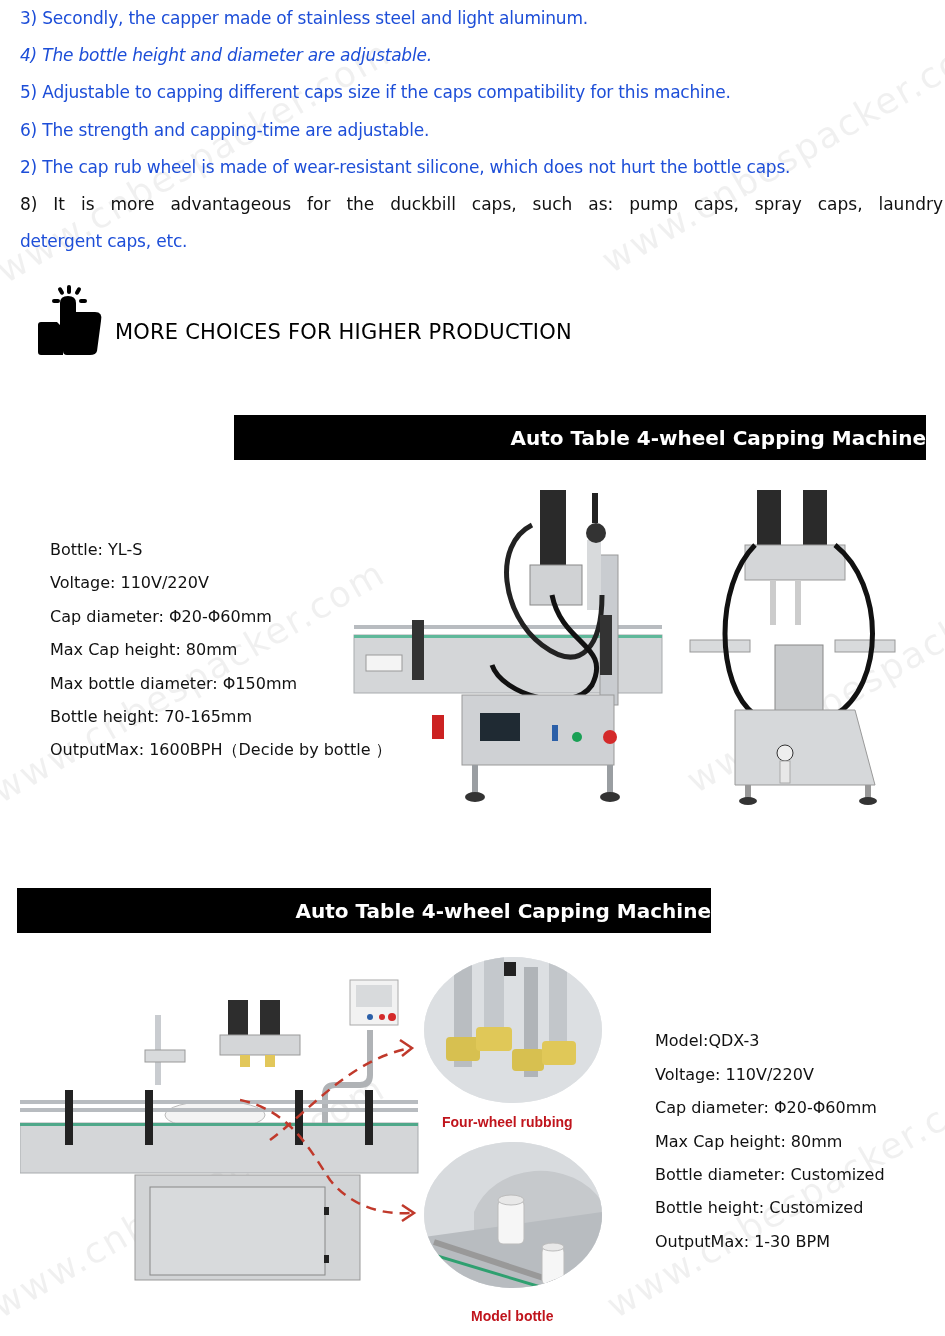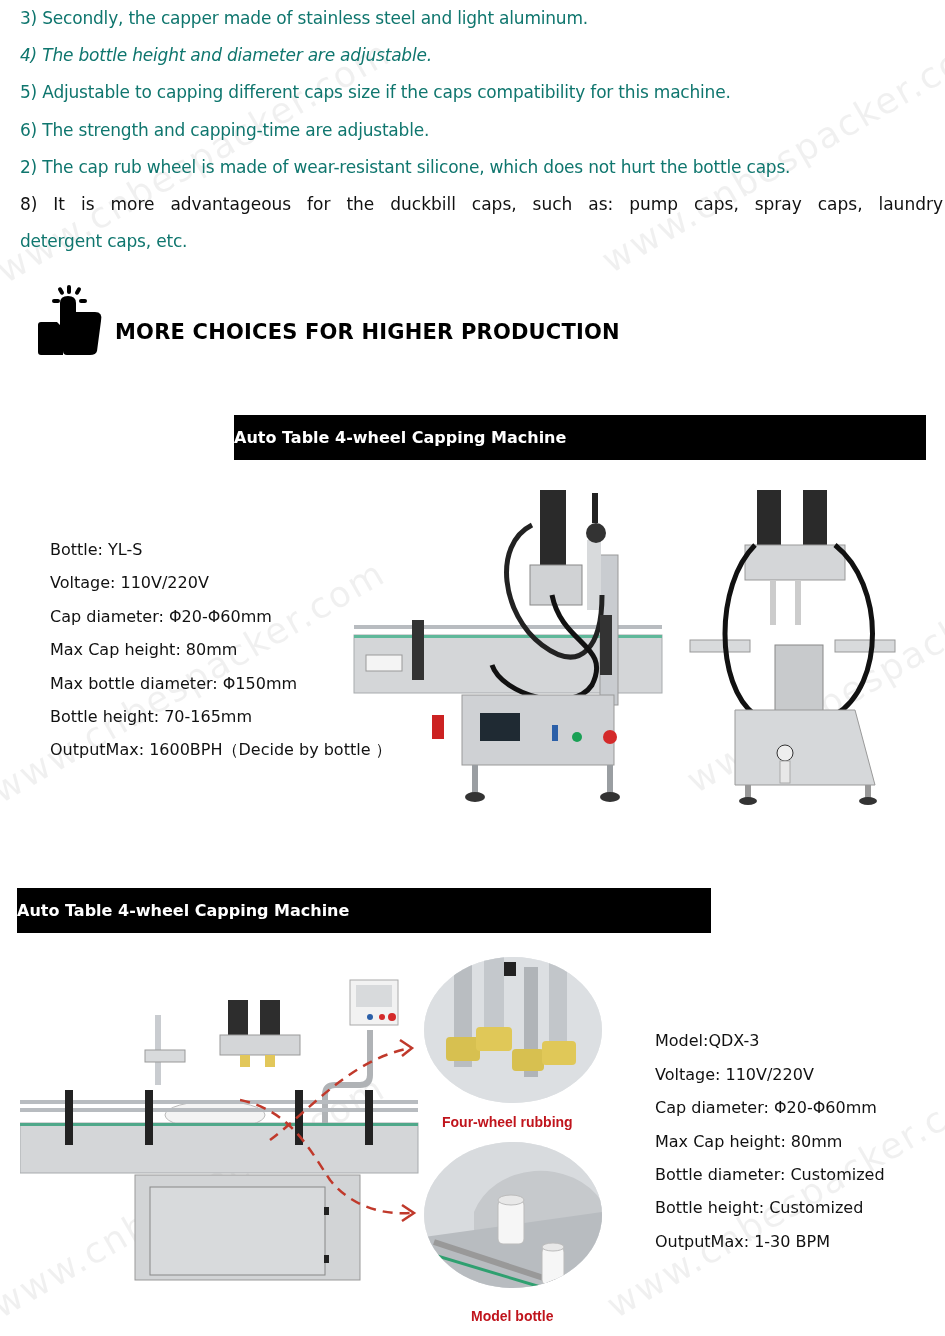--- a/index.html
+++ b/index.html
@@ -1,21 +1,21 @@
 <!DOCTYPE html>
 <html><head>
 <meta charset="utf-8">
 <style>
   html, body { margin: 0; padding: 0; background: #ffffff; }
   body { width: 945px; height: 1336px; position: relative; overflow: hidden; font-family: "DejaVu Sans", sans-serif; color: #111; }
   .abs { position: absolute; }
-  .feat-line { position: absolute; left: 20px; font-family: "DejaVu Sans", sans-serif; font-size: 17px; color: #0f766e; white-space: nowrap; letter-spacing: -0.2px; }
+  .feat-line { position: absolute; left: 20px; font-family: "DejaVu Sans", sans-serif; font-size: 17px; color: #1d4ed8; white-space: nowrap; letter-spacing: -0.2px; }
   .feat-justify { position: absolute; left: 20px; width: 923px; font-size: 17px; text-align: justify; text-align-last: justify; white-space: nowrap; word-spacing: 3px; }
-  .section-title { position: absolute; left: 115px; top: 320px; font-family: "DejaVu Sans", sans-serif; font-weight: bold; font-size: 21px; color: #000; letter-spacing: 0.2px; }
-  .banner { position: absolute; background: #000; color: #fff; font-family: "DejaVu Sans", sans-serif; font-weight: bold; font-size: 16px; display: flex; align-items: center; justify-content: flex-start; }
+  .section-title { position: absolute; left: 115px; top: 320px; font-family: "DejaVu Sans", sans-serif; font-weight: normal; font-size: 21px; color: #000; letter-spacing: 0.2px; }
+  .banner { position: absolute; background: #000; color: #fff; font-family: "DejaVu Sans", sans-serif; font-weight: bold; font-size: 20px; display: flex; align-items: center; justify-content: flex-end; }
   .spec { position: absolute; font-family: "DejaVu Sans", sans-serif; font-size: 16px; color: #111; white-space: nowrap; }
   .caption { position: absolute; font-family: "Liberation Sans", sans-serif; font-weight: bold; font-size: 14px; color: #c0141c; white-space: nowrap; }
   .watermark { position: absolute; font-family: "DejaVu Sans", sans-serif; font-size: 36px; color: rgba(0,0,0,0.06); transform: rotate(-30deg); transform-origin: left bottom; white-space: nowrap; pointer-events: none; letter-spacing: 2px; }
   .photo { position: absolute; }
 </style>
 </head>
 <body>
 
 <div class="watermark" style="left:10px; top:250px;">www.cnbespacker.com</div>
 <div class="watermark" style="left:615px; top:240px;">www.cnbespacker.com</div>

